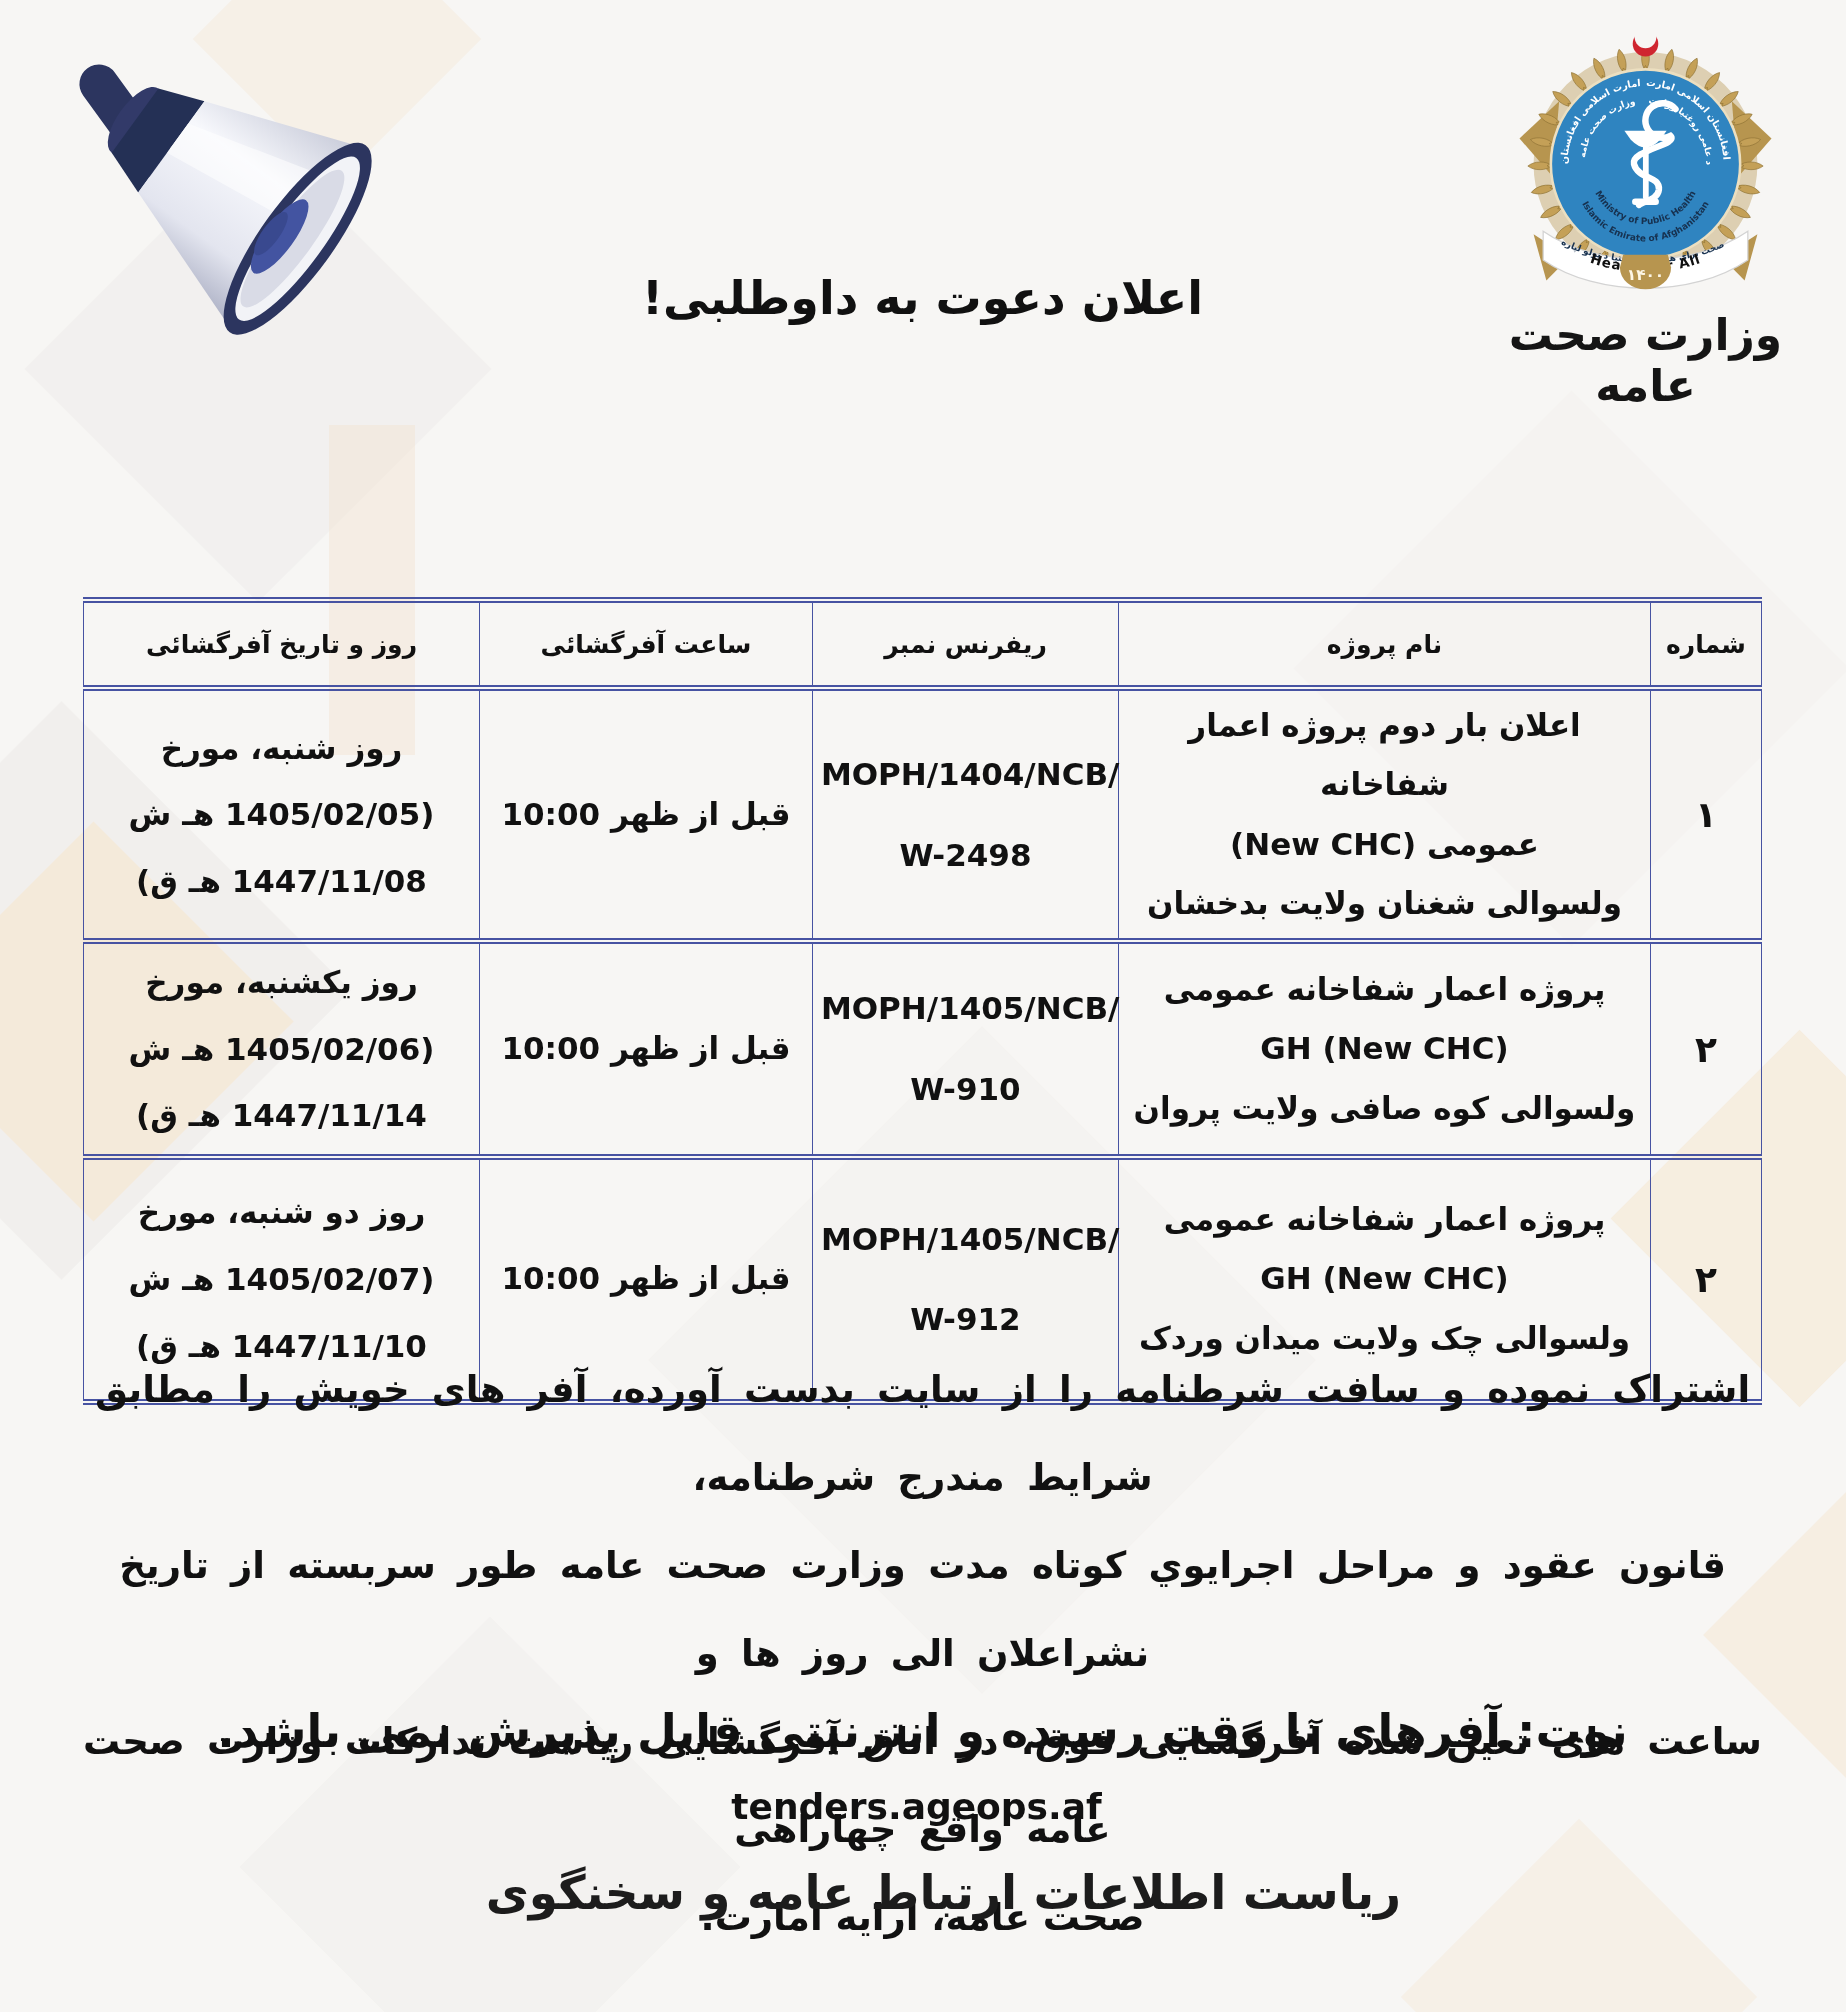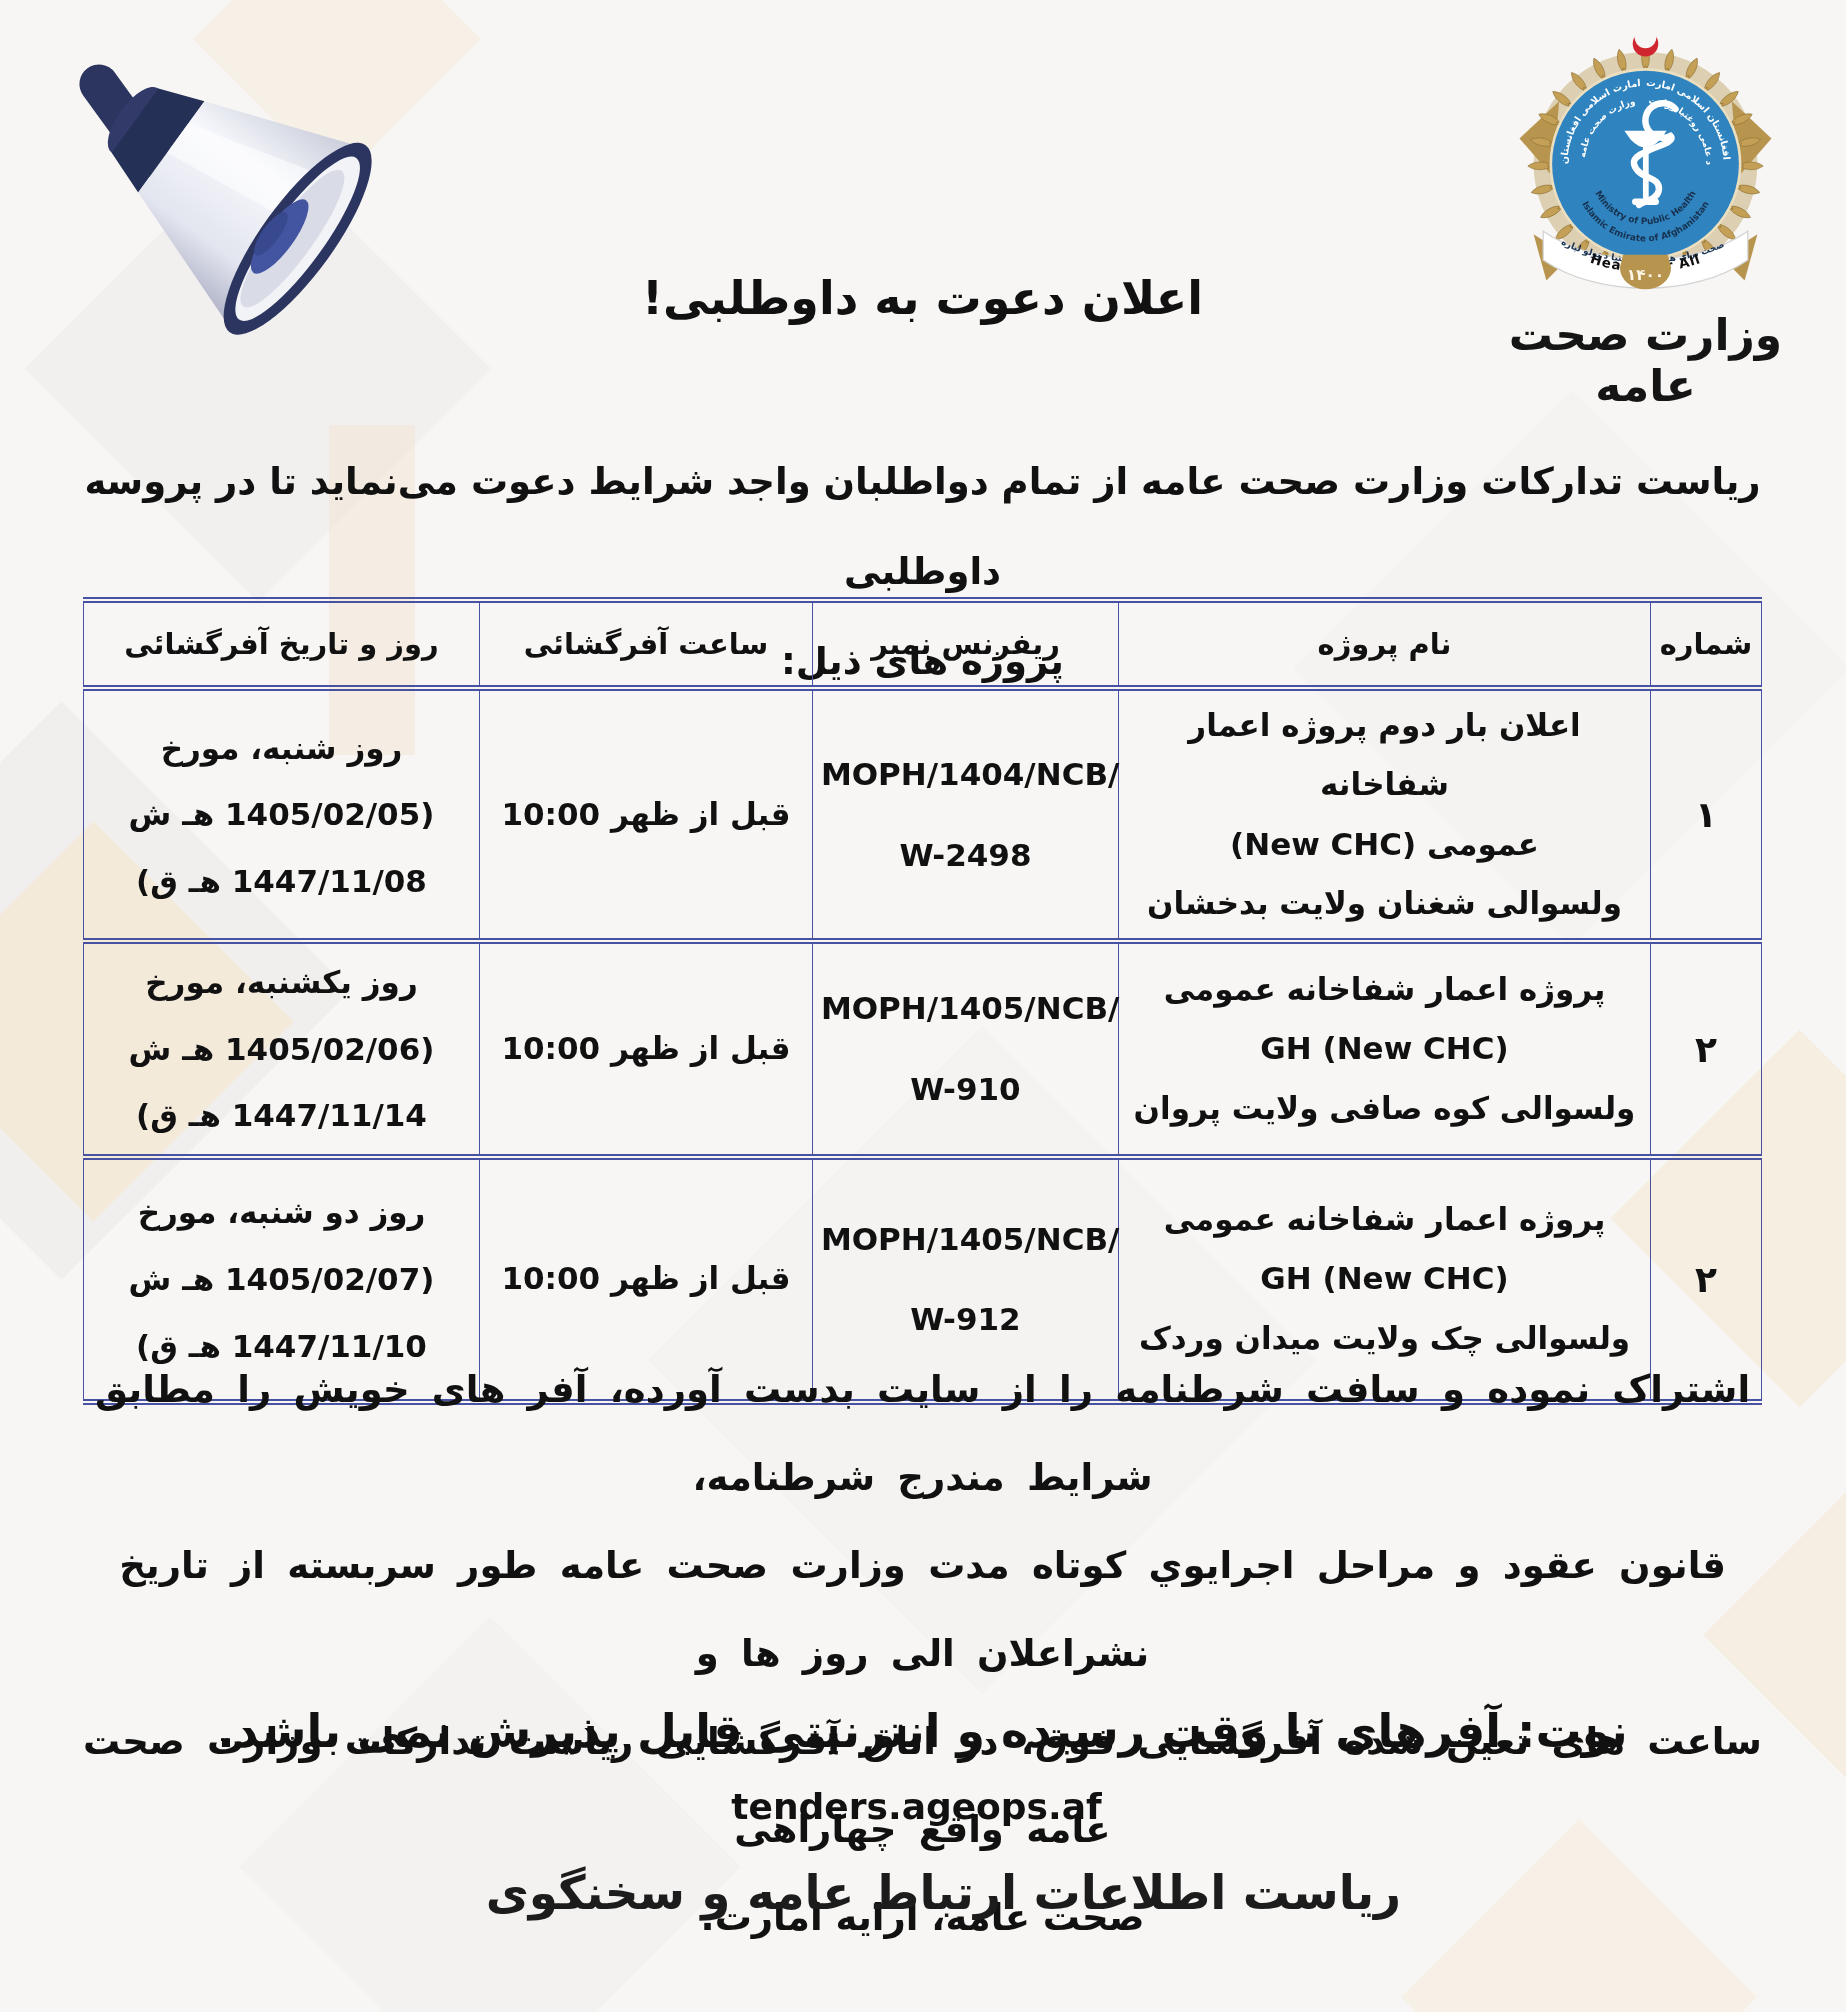--- a/index.html
+++ b/index.html
@@ -49,21 +49,21 @@
   .table-wrap{position:absolute;top:597px;right:84px;left:84px;z-index:2;}
   table{
     width:1678px;border-collapse:collapse;table-layout:fixed;
     font-family:"DejaVu Sans", sans-serif;
   }
   th,td{
     border-left:1.6px solid #4753a2;border-right:1.6px solid #4753a2;
     text-align:center;vertical-align:middle;font-weight:bold;color:#111;
     padding:4.7px 7.9px;box-sizing:border-box;
   }
-  th{border-top:6.3px double #4753a2;border-bottom:6.3px double #4753a2;height:88px;font-size:29px;}
+  th{border-top:6.3px double #4753a2;border-bottom:6.3px double #4753a2;height:88px;font-size:25px;}
   td{border-top:6.3px double #4753a2;font-size:31px;line-height:1.92;}
   tr.r1 td{height:191px;}
   tr.r2 td{height:204px;}
   tr.r3 td{height:245px;}
   tr.last td{border-bottom:6.3px double #4753a2;}
   td.num{font-size:36px;}
   td.ref{line-height:2.6;font-size:31px;}
   td.date{line-height:2.15;}
 
   
@@ -221,24 +221,20 @@
         </text>
         <path d="M175,352 a40,34 0 0 0 80,0 l-5,-20 h-70 Z" fill="#b7954f"></path>
         <text x="215" y="372" font-size="24" font-weight="bold" fill="#fdf6e6" text-anchor="middle">۱۴۰۰</text>
       </g>
     </svg>
     <div class="logo-wordmark">وزارت صحت عامه</div>
   </div>
 
   <div class="title">اعلان دعوت به داوطلبی!</div>
 
-  <div class="intro">
-    <div>ریاست تدارکات وزارت صحت عامه از تمام دواطلبان واجد شرایط دعوت می‌نماید تا در پروسه داوطلبی</div>
-    <div>پروژه های ذیل:</div>
-  </div>
 
   <div class="table-wrap">
     <table>
       <colgroup>
         <col style="width:111px">
           <col style="width:532px">
           <col style="width:306px">
           <col style="width:333px">
           <col style="width:396px">
       </colgroup>

